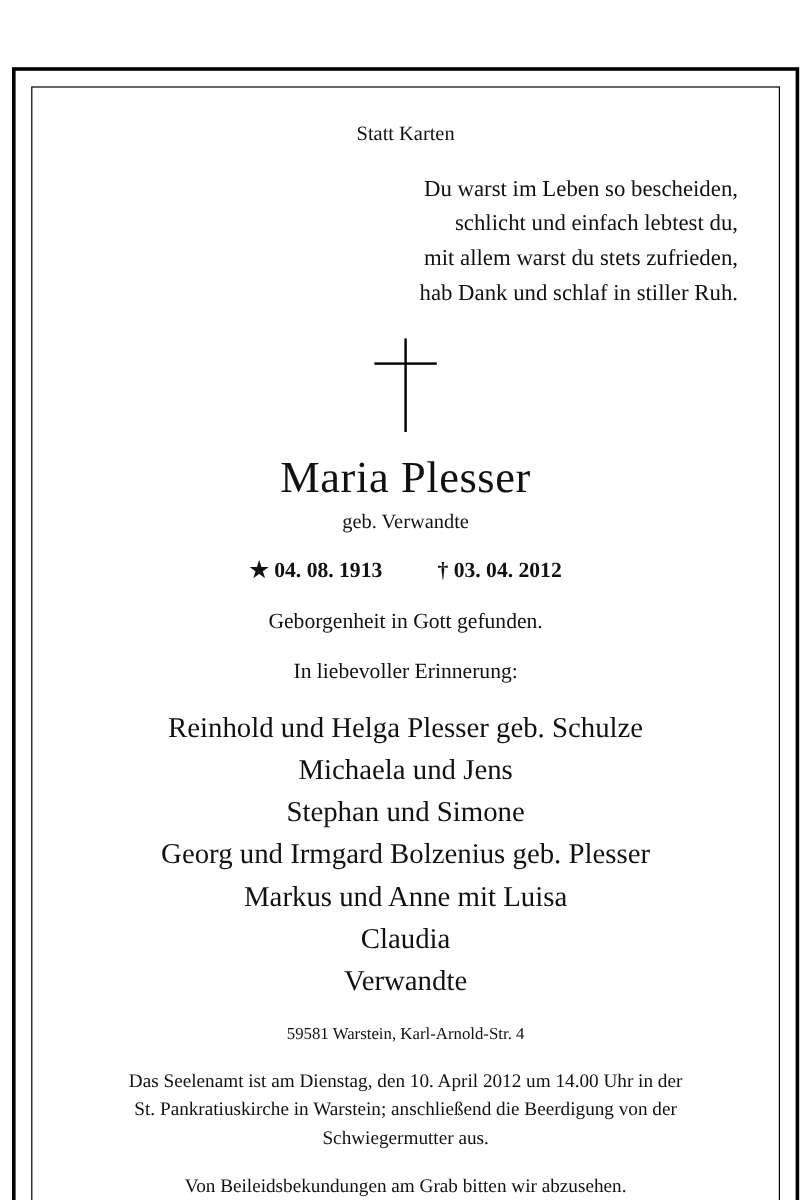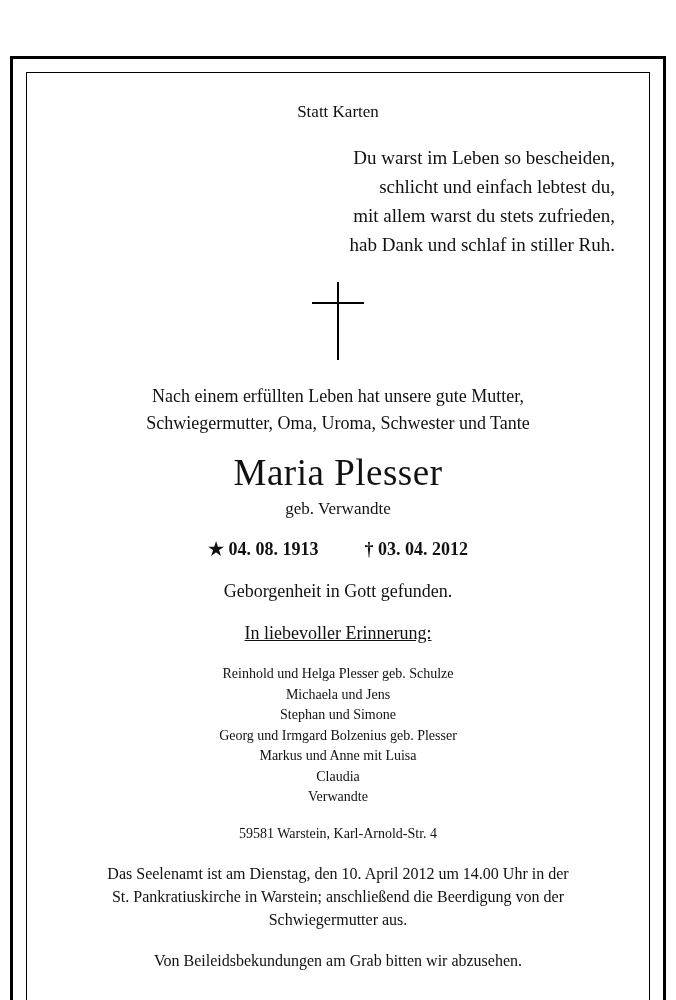--- a/index.html
+++ b/index.html
@@ -130,24 +130,23 @@
   }
   .found {
     font-size: 18px;
     line-height: 1.3;
     margin-bottom: 19px;
   }
   .memory {
     font-size: 18px;
     line-height: 1.3;
     margin-bottom: 19px;
-    text-decoration: underline;
   }
   .survivors {
-    font-size: 14px;
+    font-size: 24px;
     line-height: 1.46;
     margin-bottom: 18px;
   }
   .survivors div {
     white-space: nowrap;
   }
   .address {
     font-size: 14px;
     line-height: 1.3;
     margin-bottom: 18px;
@@ -183,24 +182,20 @@
         <div>hab Dank und schlaf in stiller Ruh.</div>
       </div>
 
       <div class="cross-wrap">
         <div class="cross">
           <div class="v"></div>
           <div class="h"></div>
         </div>
       </div>
 
-      <div class="intro">
-        <div>Nach einem erfüllten Leben hat unsere gute Mutter,</div>
-        <div>Schwiegermutter, Oma, Uroma, Schwester und Tante</div>
-      </div>
 
       <div class="name">Maria Plesser</div>
       <div class="maiden">geb. Verwandte</div>
 
       <div class="dates">
         <span>★ 04. 08. 1913</span><span class="gap"></span><span>† 03. 04. 2012</span>
       </div>
 
       <div class="found">Geborgenheit in Gott gefunden.</div>
 

